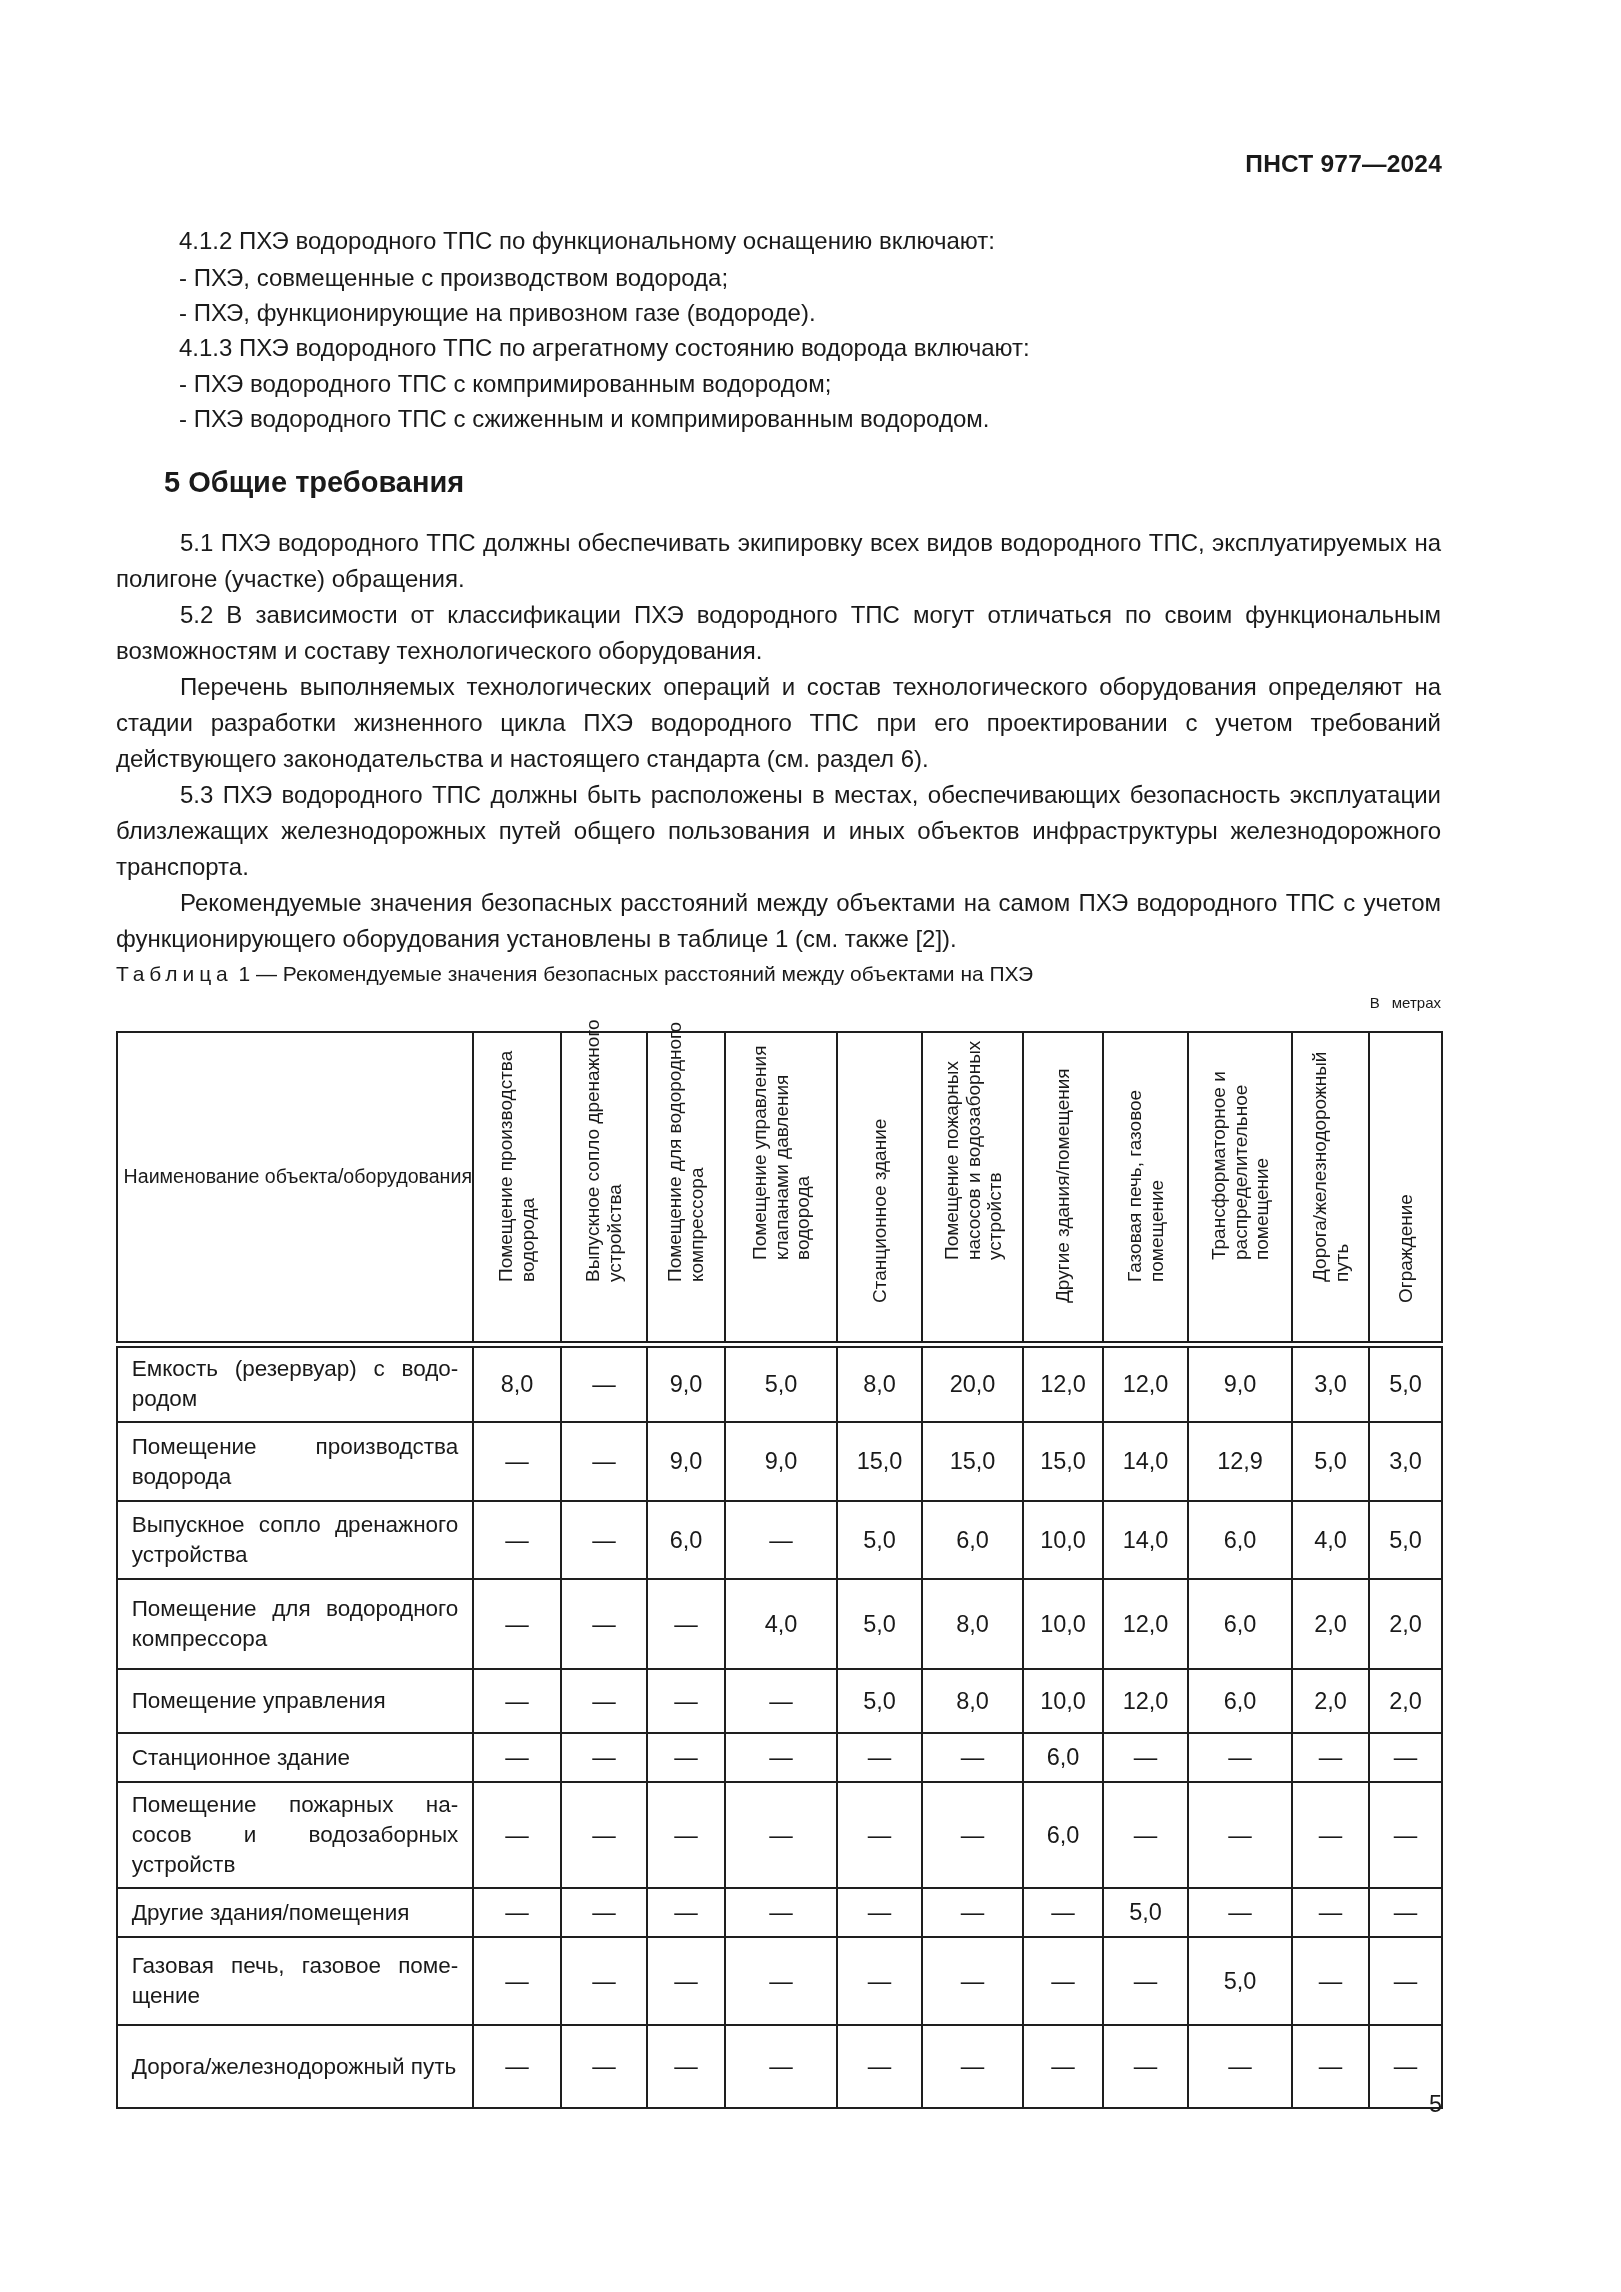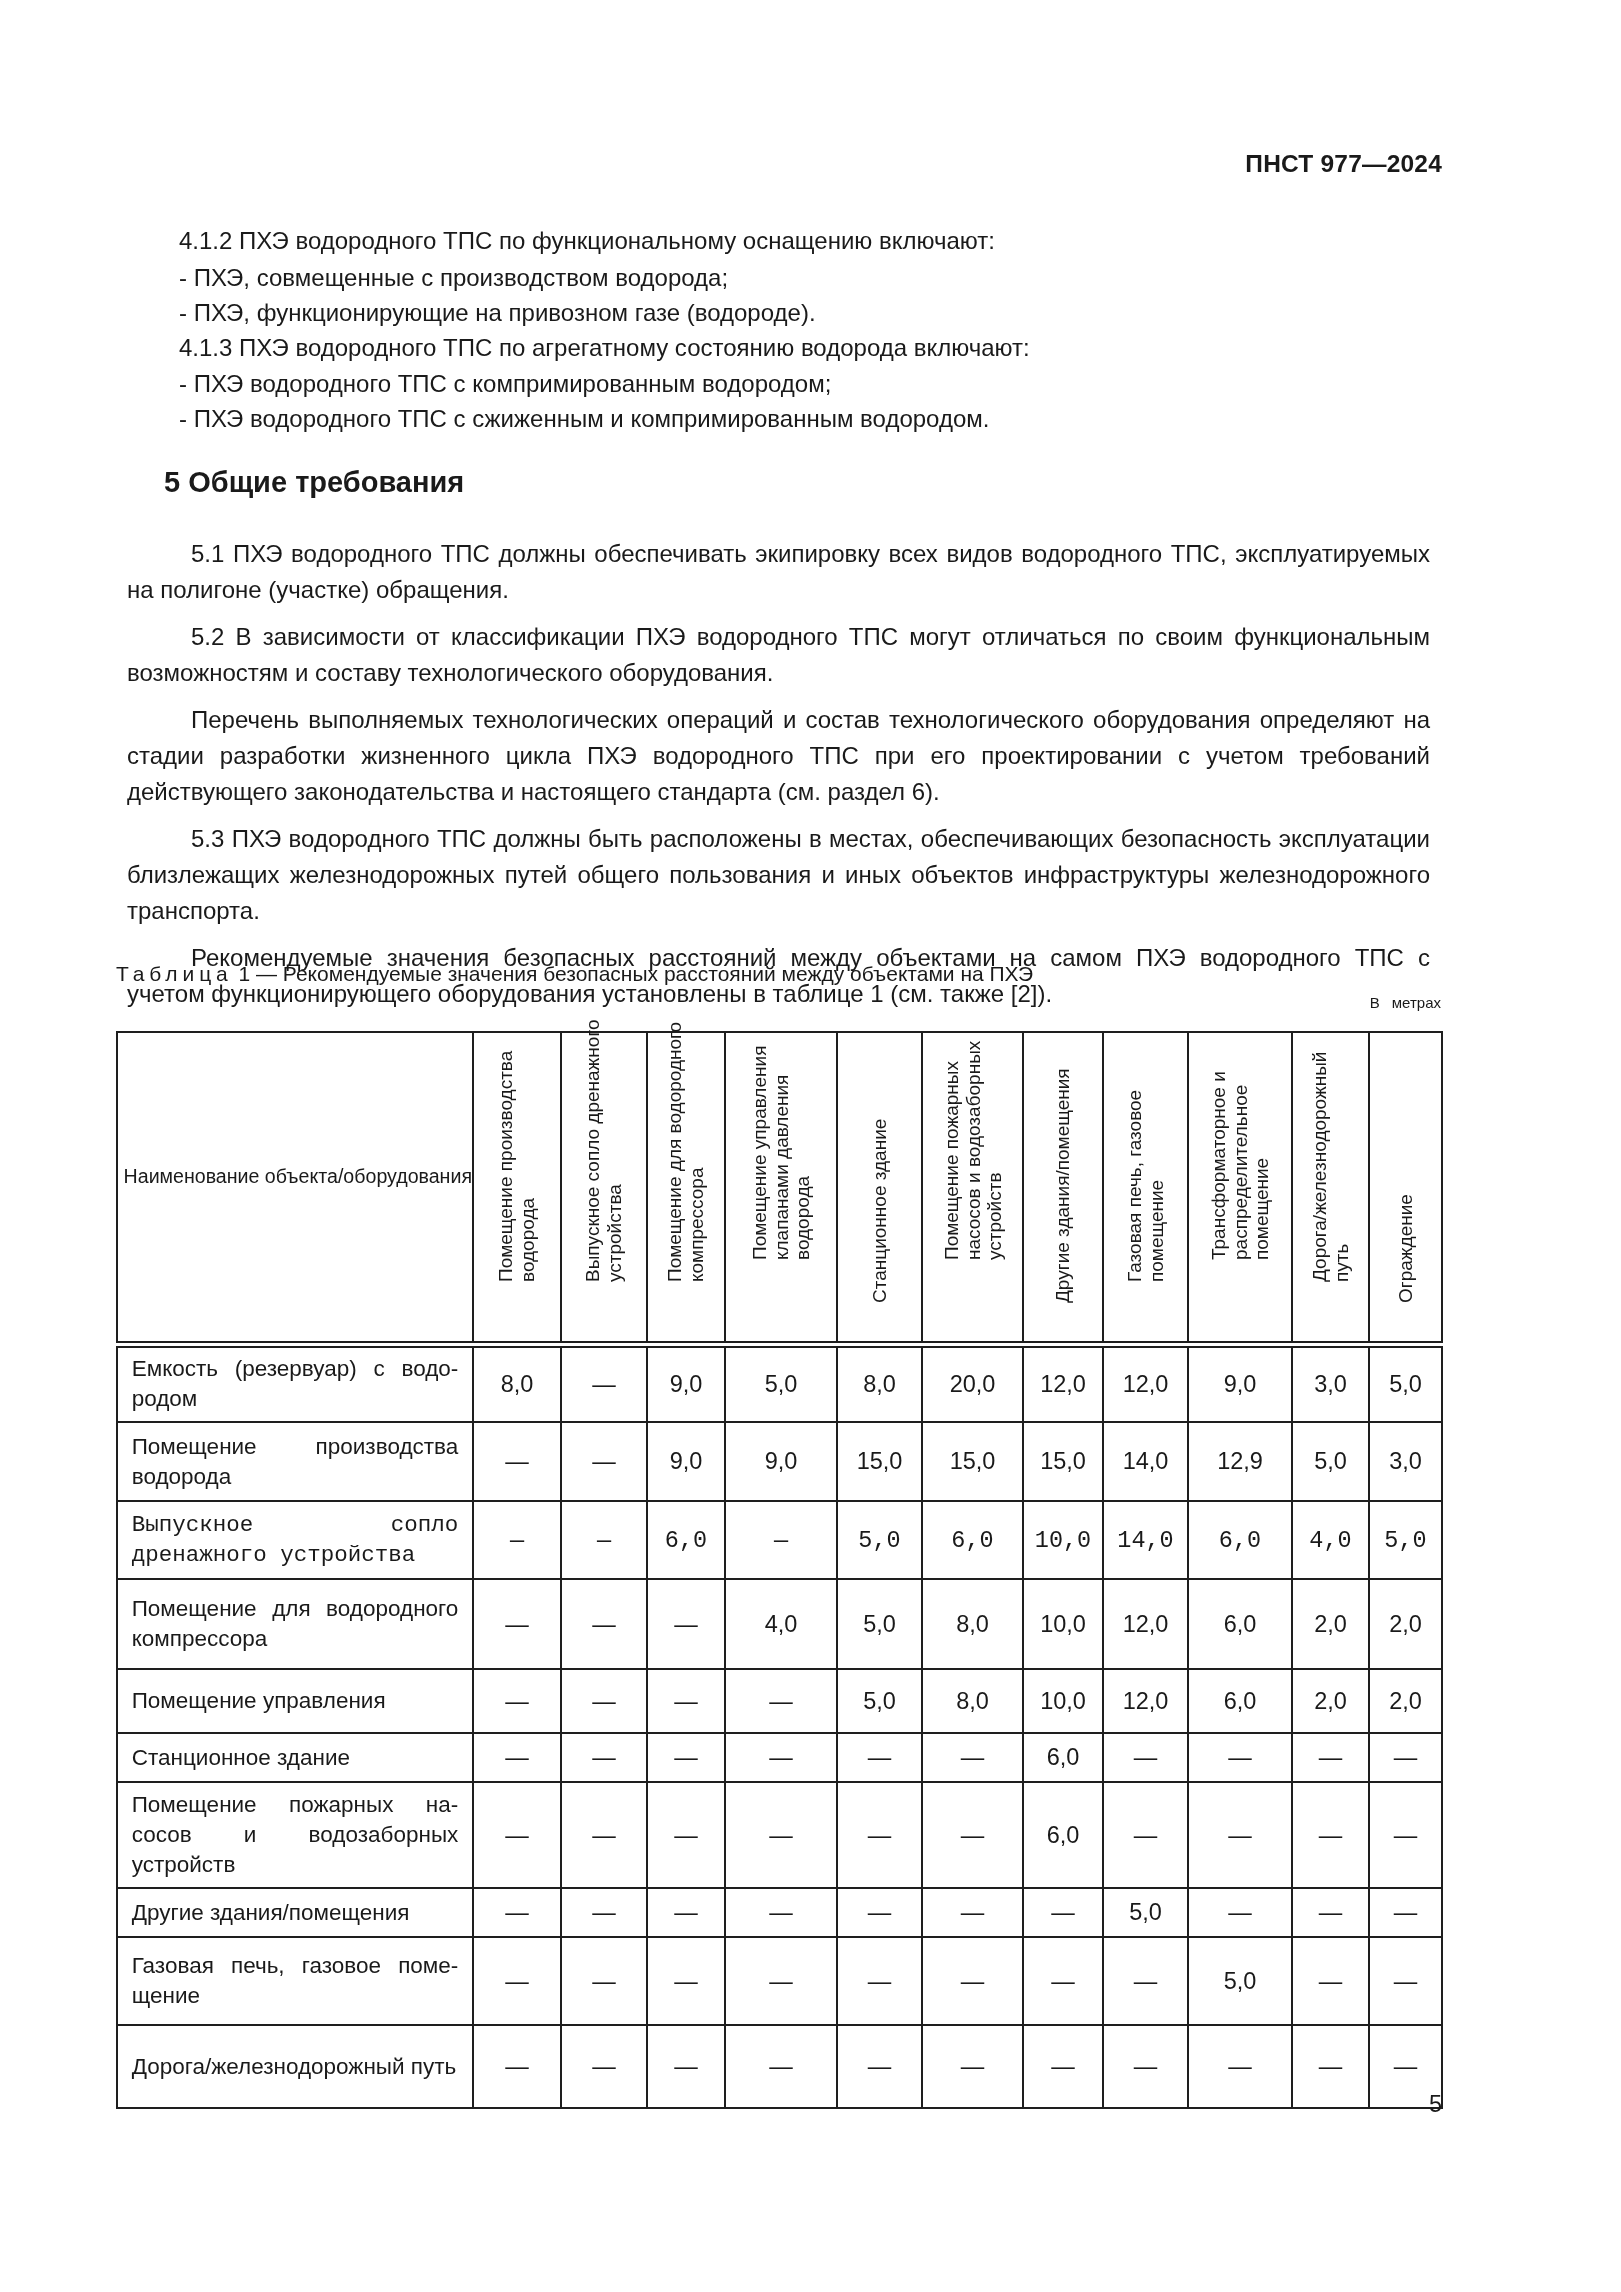--- a/index.html
+++ b/index.html
@@ -13,21 +13,21 @@
   }
   .text-block {
     position: absolute; left: 116px; width: 1325px;
     font-size: 24px; line-height: 36px;
   }
   .list-line { position: absolute; left: 179px; font-size: 24px; white-space: nowrap; }
   .section-title {
     position: absolute; left: 164px; top: 466px;
     font-weight: bold; font-size: 29px;
   }
-  .para { text-align: justify; text-indent: 64px; margin: 11px; }
+  .para { text-align: justify; text-indent: 64px; margin: 0; }
   .caption {
     position: absolute; left: 116px; top: 962px;
     font-size: 21px; white-space: nowrap;
   }
   .caption .spaced { letter-spacing: 4.9px; }
   .units {
     position: absolute; right: 180px; top: 994px; font-size: 15px; word-spacing: 7.8px;
   }
   table.dist {
     position: absolute; left: 116px; top: 1031px;
@@ -165,21 +165,21 @@
         <td class="val">9,0</td>
         <td class="val">9,0</td>
         <td class="val">15,0</td>
         <td class="val">15,0</td>
         <td class="val">15,0</td>
         <td class="val">14,0</td>
         <td class="val">12,9</td>
         <td class="val">5,0</td>
         <td class="val">3,0</td>
       </tr>
-      <tr style="height: 78px; font-family: Liberation Mono, monospace;">
+      <tr style="height: 78px;">
         <td class="rowname">Выпускное сопло дренажно­го устройства</td>
         <td class="val">—</td>
         <td class="val">—</td>
         <td class="val">6,0</td>
         <td class="val">—</td>
         <td class="val">5,0</td>
         <td class="val">6,0</td>
         <td class="val">10,0</td>
         <td class="val">14,0</td>
         <td class="val">6,0</td>

